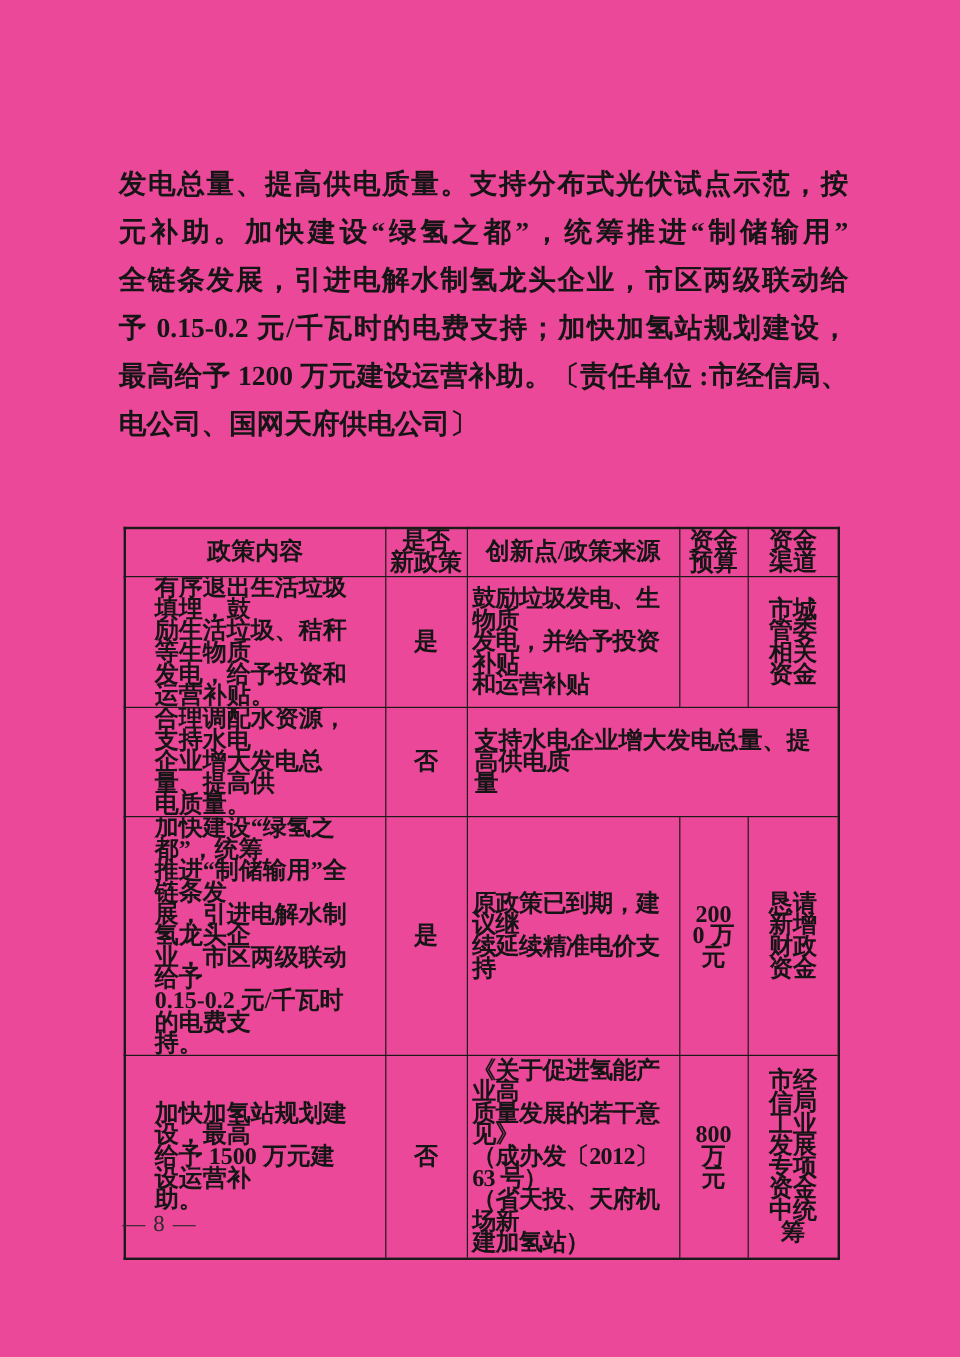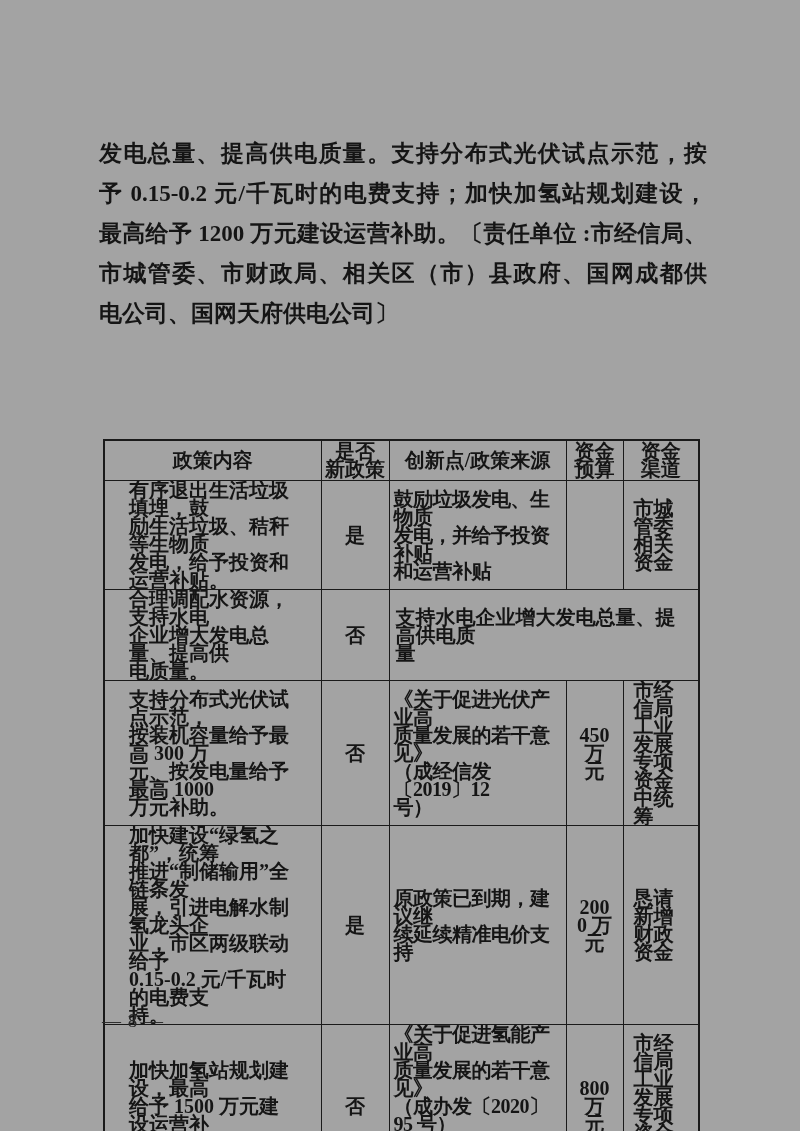--- a/index.html
+++ b/index.html
@@ -1,17 +1,17 @@
 <!DOCTYPE html>
 <html><head>
 <meta charset="utf-8">
 <style>
   html,body { margin:0; padding:0; background:#ffffff; }
   .page {
-    position:relative; width:800px; height:1131px; background:#a3a3a3;
+    position:relative; width:800px; height:1131px; background:#ec4899;
     color:#151515; overflow:hidden;
     font-family:"Liberation Serif", sans-serif;
   }
   
   .paragraph {
     position:absolute; left:99px; top:134px; width:608px;
     font-size:23px; line-height:40px; font-weight:700;
   }
   .para-line { text-align:justify; text-align-last:justify; }
   .para-line.para-last { text-align-last:left; }
@@ -27,37 +27,38 @@
     border:1px solid #1a1a1a; vertical-align:middle; overflow:hidden;
   }
   .policy-table th {
     text-align:center; white-space:pre-line; padding:0 2px; font-weight:700;
   }
   .td-policy  { text-align:left;   padding:0 24px;  white-space:pre-line; }
   .td-isnew   { text-align:center; }
   .td-source  { text-align:left;   padding:0 4px;  white-space:pre-line; letter-spacing:-0.5px; }
   .td-source.merged { padding:0 6px; letter-spacing:0; }
   .td-budget  { text-align:center; padding:0 9px;  word-break:break-all; }
-  .td-channel { padding:0 10px; word-break:break-all; }
+  .td-channel { text-align:center; padding:12px 10px; word-break:break-all; }
 
   .page-number {
     position:absolute; left:102px; top:1010px;
     font-size:19px; font-weight:400; letter-spacing:1px; color:#2a2a2a;
   }
 </style>
 </head>
 <body>
 
 <div class="page">
 
   <div class="paragraph">
       <div class="para-line">发电总量、提高供电质量。支持分布式光伏试点示范，按</div>
+      <div class="para-line">元补助。加快建设“绿氢之都”，统筹推进“制储输用”</div>
+      <div class="para-line">全链条发展，引进电解水制氢龙头企业，市区两级联动给</div>
       <div class="para-line">予 0.15-0.2 元/千瓦时的电费支持；加快加氢站规划建设，</div>
       <div class="para-line">最高给予 1200 万元建设运营补助。〔责任单位 :市经信局、</div>
-      <div class="para-line">市城管委、市财政局、相关区（市）县政府、国网成都供</div>
       <div class="para-line para-last">电公司、国网天府供电公司〕</div>
     </div>
 
   <table class="policy-table">
     <colgroup>
       <col style="width:217px">
       <col style="width:68px">
       <col style="width:177px">
       <col style="width:57px">
       <col style="width:76px">
@@ -87,54 +88,41 @@
           <td class="td-channel">市城管委相关资金</td>
         </tr>
         <tr style="height: 64px;">
           <td class="td-policy">合理调配水资源，支持水电
 企业增大发电总量、提高供
 电质量。</td>
           <td class="td-isnew">否</td>
           <td class="td-source merged" colspan="3">支持水电企业增大发电总量、提高供电质
 量</td>
         </tr>
-        <tr style="height: 107px;">
-          <td class="td-policy">支持分布式光伏试点示范，
-按装机容量给予最高 300 万
-元、按发电量给予最高 1000
-万元补助。</td>
-          <td class="td-isnew">否</td>
-          <td class="td-source">《关于促进光伏产业高
-质量发展的若干意见》
-（成经信发〔2019〕12
-号）</td>
-          <td class="td-budget">450 万元</td>
-          <td class="td-channel">市经信局工业发展专项资金中统筹</td>
-        </tr>
         <tr style="height: 128px;">
           <td class="td-policy">加快建设“绿氢之都”，统筹
 推进“制储输用”全链条发
 展，引进电解水制氢龙头企
 业，市区两级联动给予
 0.15-0.2 元/千瓦时的电费支
 持。</td>
           <td class="td-isnew">是</td>
           <td class="td-source">原政策已到期，建议继
 续延续精准电价支持</td>
           <td class="td-budget">2000 万元</td>
           <td class="td-channel">恳请新增财政资金</td>
         </tr>
         <tr style="height: 108px;">
           <td class="td-policy">加快加氢站规划建设，最高
 给予 1500 万元建设运营补
 助。</td>
           <td class="td-isnew">否</td>
           <td class="td-source">《关于促进氢能产业高
 质量发展的若干意见》
-（成办发〔2020〕95 号）
+（成办发〔2012〕63 号）
 （省天投、天府机场新
 建加氢站）</td>
           <td class="td-budget">800 万元</td>
           <td class="td-channel">市经信局工业发展专项资金中统筹</td>
         </tr>
       </tbody>
   </table>
 
   <div class="page-number">— 8 —</div>
 

